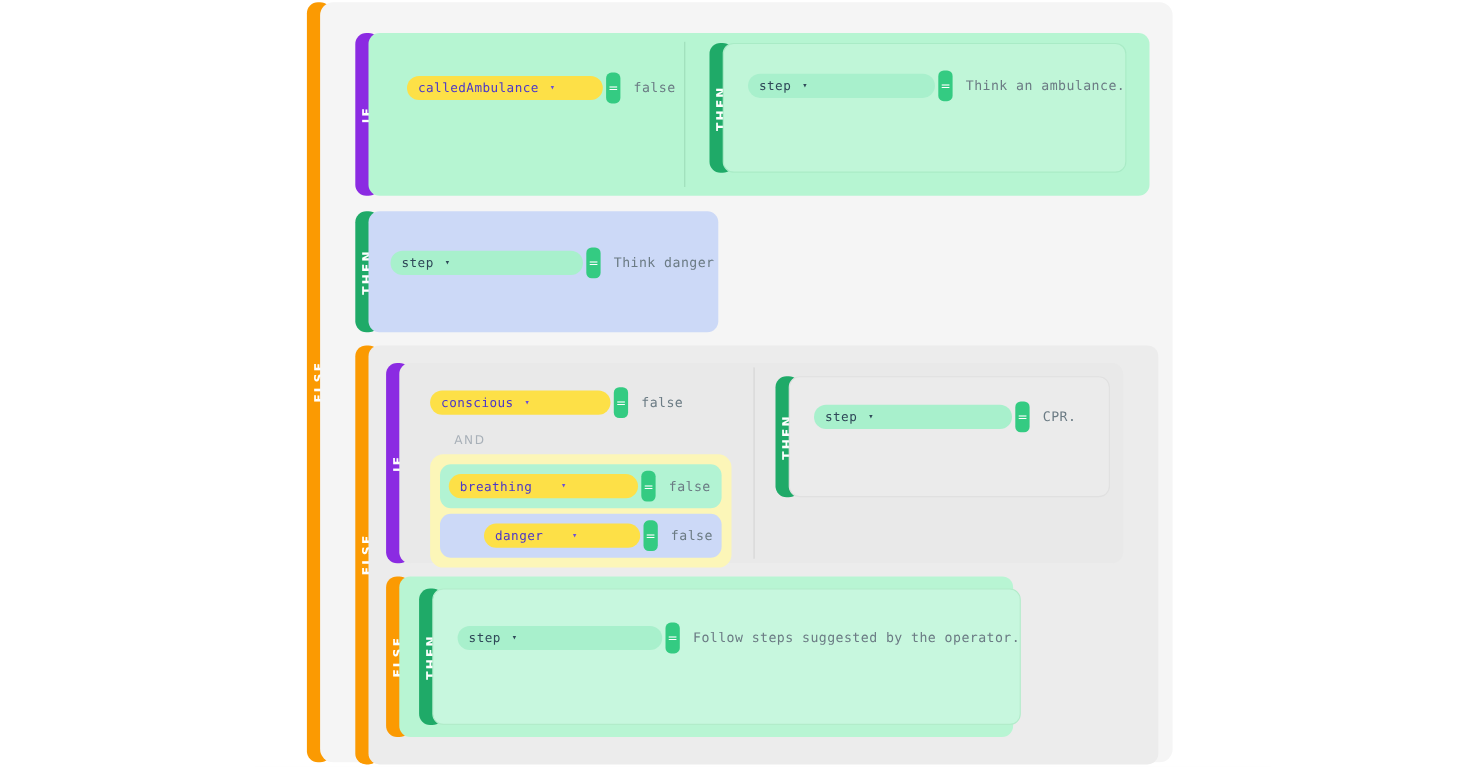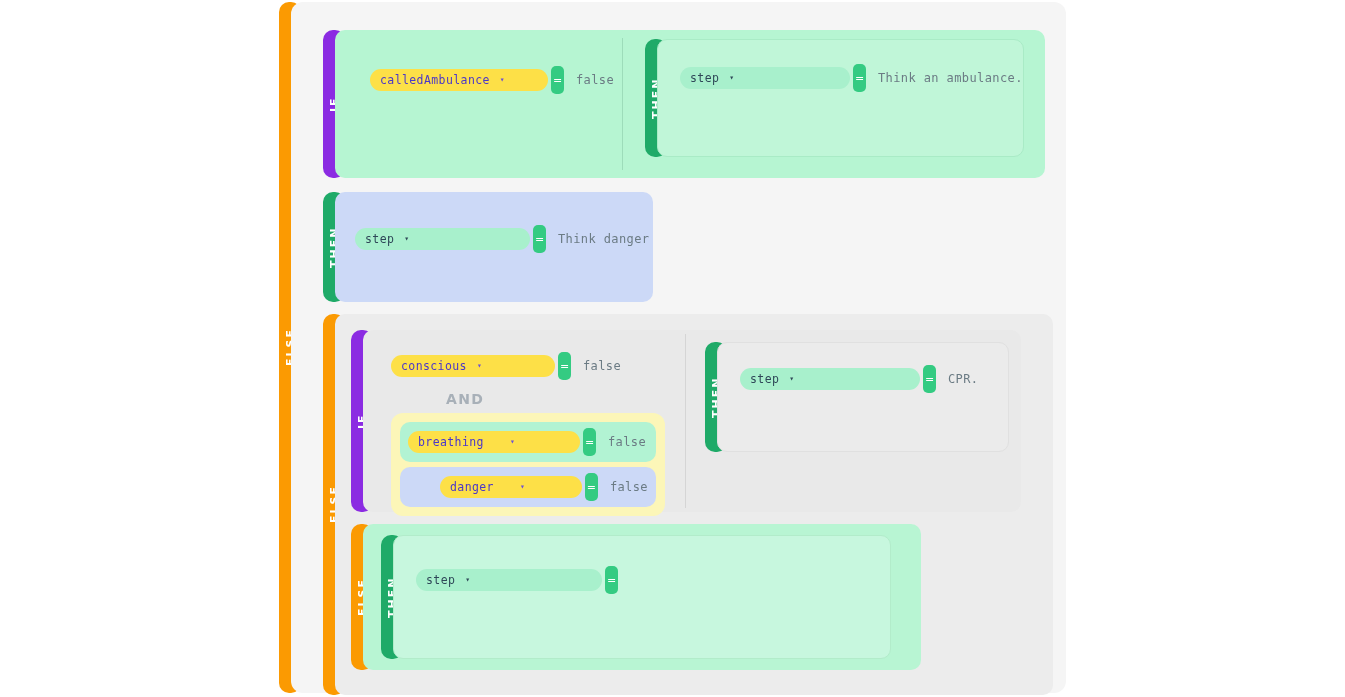--- a/index.html
+++ b/index.html
@@ -87,25 +87,24 @@
   }
   .val {
     margin-left: 12px;
     font-size: 12px;
     color: #6b7b84;
     letter-spacing: 0.4px;
     white-space: nowrap;
   }
   .and-label {
     font-family: "DejaVu Sans", sans-serif;
-    font-size: 14px;
-    font-weight: 700;
+    font-size: 11px;
+    font-weight: 400;
     letter-spacing: 1.4px;
     color: #a8b0b8;
-    margin-left: 33px;
   }
 
   
   #root { position: relative; width: 1345px; height: 697px; }
 
   
   .outer-else {
     position: absolute;
     left: 279px; top: 2px;
     width: 787px; height: 691px;
@@ -375,20 +374,21 @@
             <div class="body">
               <div class="block card-then5">
                 <div class="railbar rail-then">THEN</div>
                 <div class="body">
                   <div class="row">
                     <div class="pill green w-pill-186">
                       <span>step</span>
                       <span class="caret">▾</span>
                     </div>
                     <div class="eq">=</div>
+                    <div class="val">Follow steps suggested by the operator.</div>
                   </div>
                 </div>
               </div>
             </div>
           </div>
 
         </div>
       </div>
 
     </div>

